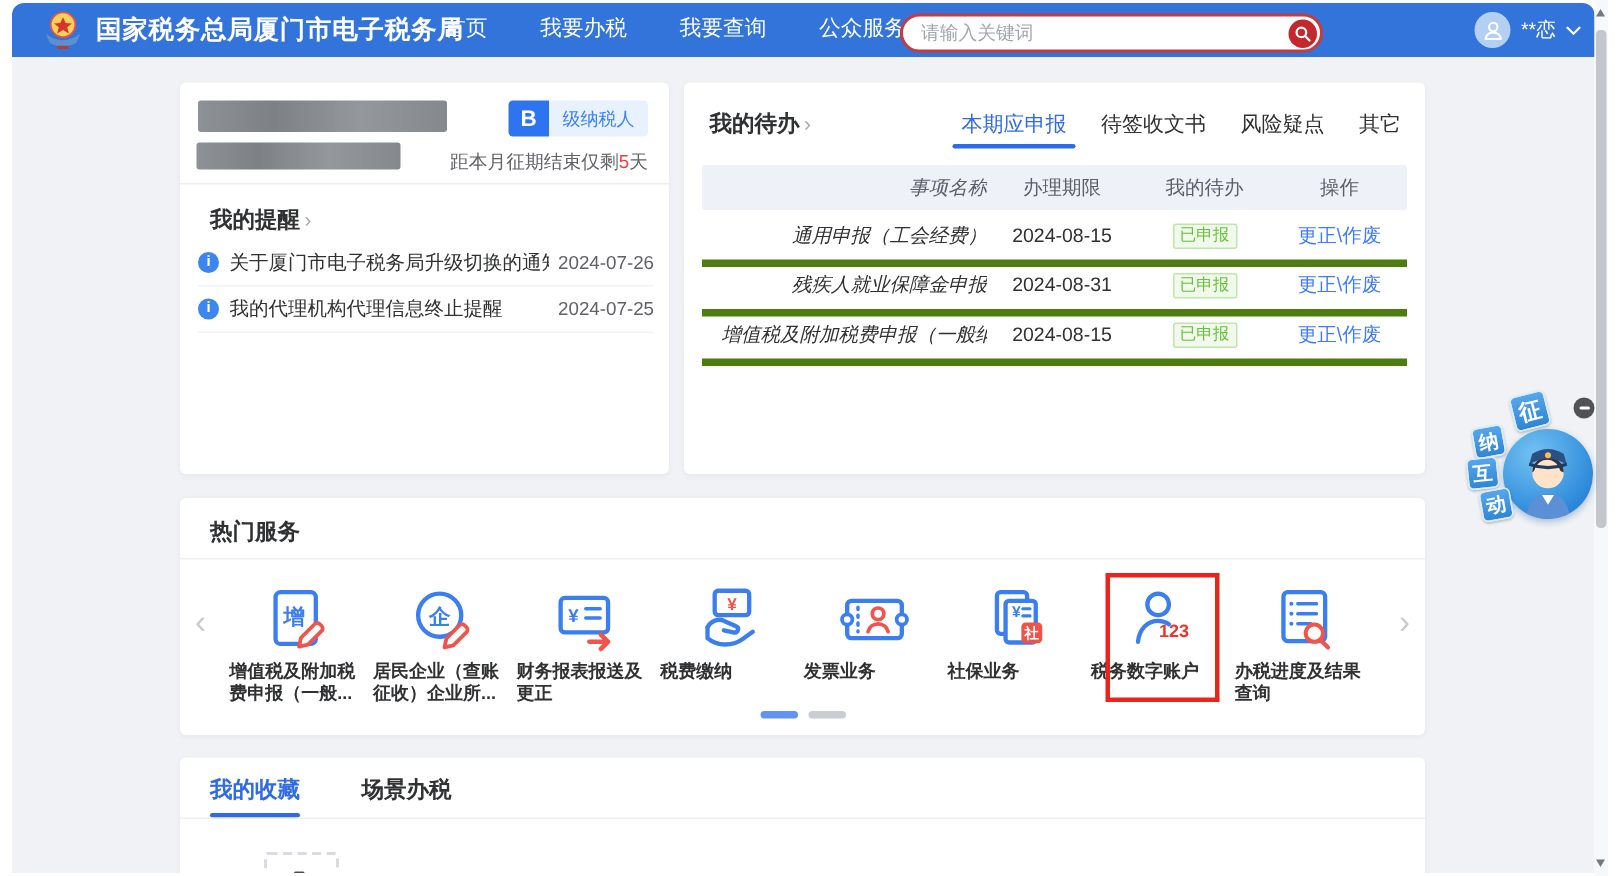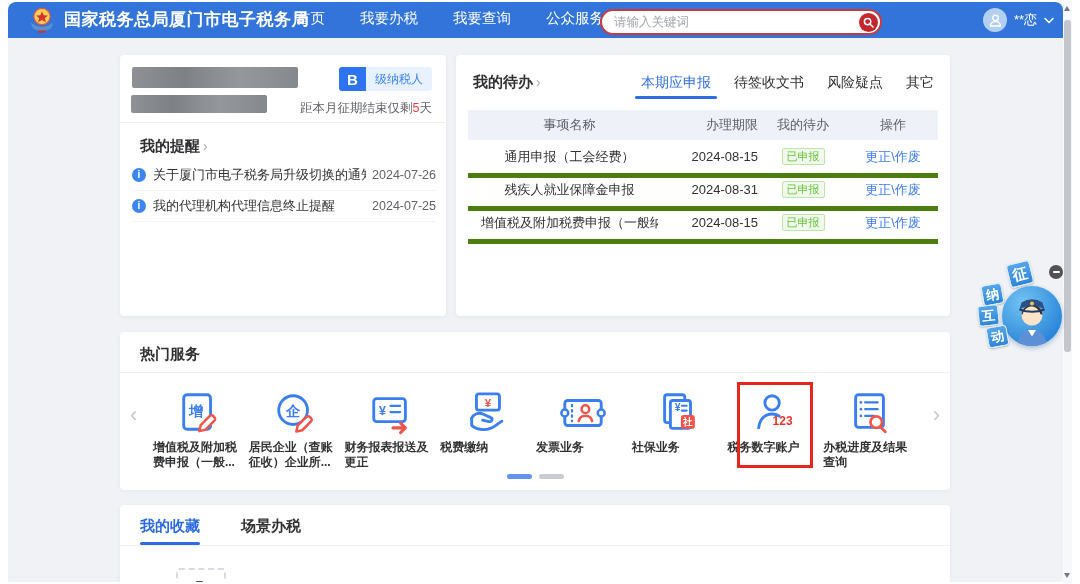--- a/index.html
+++ b/index.html
@@ -43,22 +43,22 @@
   .rem-text{margin-left:7px;font-size:13px;color:#303133;flex:1;white-space:nowrap;overflow:hidden;}
   .rem-date{font-size:12.5px;color:#606266;margin-left:6px;}
   
   .card-todo{left:448px;top:17px;width:494px;height:261px;}
   .todo-title{position:absolute;left:17px;top:18px;}
   .todo-tabs{position:absolute;right:16px;top:19px;display:flex;gap:23px;font-size:14px;color:#303133;}
   .ttab{position:relative;padding-bottom:7px;cursor:pointer;white-space:nowrap;}
   .ttab.active{color:#2e6be5;}
   .ttab.active::after{content:'';position:absolute;left:-6px;right:-6px;bottom:0;height:3px;background:#2e6be5;border-radius:2px;}
   .thead{position:absolute;left:12px;right:12px;top:55px;height:30px;background:#eef1f8;display:flex;align-items:center;font-size:13px;color:#5a5e66;border-radius:2px;}
-  .c-name{flex:1;padding-left:13px;text-align:center;white-space:nowrap;overflow:hidden;}
-  .c-dl{width:100px;text-align:right;flex:none;}
+  .c-name{flex:1;padding-left:13px;text-align:right;white-space:nowrap;overflow:hidden;font-style:italic;}
+  .c-dl{width:100px;text-align:center;flex:none;}
   .c-st{width:90px;text-align:center;flex:none;}
   .c-op{width:90px;text-align:center;flex:none;}
   .trow{position:absolute;left:12px;right:12px;height:33px;display:flex;align-items:center;font-size:13px;color:#303133;border-bottom:5px solid #4d7c0f;}
   .trow.row0{top:85px;} .trow.row1{top:118px;} .trow.row2{top:151px;}
   .badge{display:inline-block;font-size:11px;color:#67c23a;background:#f0f9eb;border:1px solid #bfe6aa;border-radius:2px;padding:1px 4px;line-height:13px;}
   .op-link{color:#3e7bfa;cursor:pointer;white-space:nowrap;}
   
   .card-hot{left:112px;top:294px;width:830px;height:158px;}
   .hot-title{position:absolute;left:20px;top:13px;}
   .hot-div{position:absolute;left:0;top:40px;width:100%;height:1px;background:#edeff2;}

